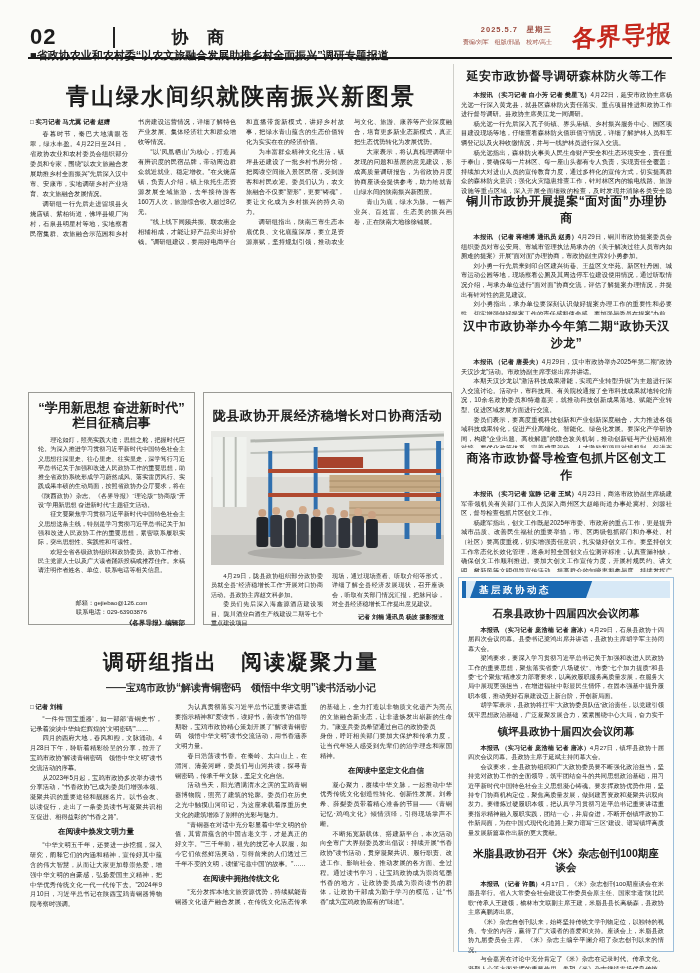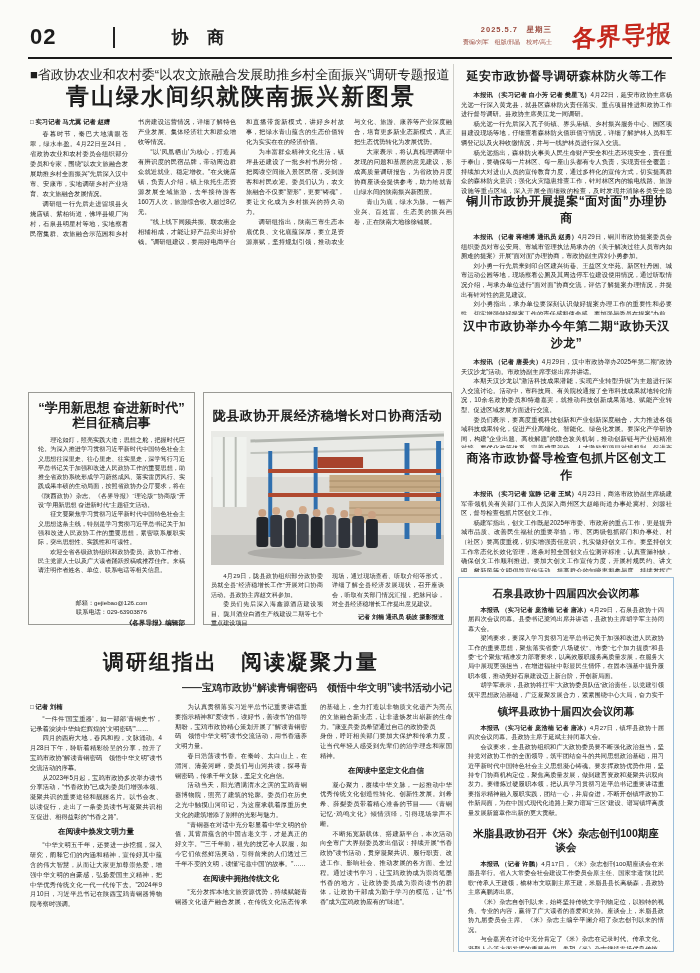--- a/index.html
+++ b/index.html
@@ -16,21 +16,21 @@
   .hdr-right{position:absolute;right:28px;top:20px;display:flex;align-items:center;gap:20px;}
   .meta{text-align:right;color:#9a4a3e;}
   .meta .date{font-size:7.5px;font-weight:bold;letter-spacing:1px;}
   .meta .credits{font-size:6px;margin-top:3px;}
   .masthead{font-size:24px;font-weight:bold;color:#c4281d;font-family:"DejaVu Serif",serif;
             transform:rotate(-3deg) skewX(-6deg);letter-spacing:1px;}
   .hrule{position:absolute;left:28px;right:28px;top:57px;height:1.5px;background:#1a1a1a;}
   .vrule{position:absolute;left:453px;top:64px;height:888px;width:1px;background:#cfcfca;}
 
   
-  .kicker{position:absolute;left:30px;top:66px;width:424px;font-size:13px;font-weight:normal;}
+  .kicker{position:absolute;left:30px;top:48px;width:424px;font-size:11px;font-weight:bold;}
   .lead-head{position:absolute;left:30px;top:81px;width:422px;text-align:center;
              font-size:23px;font-weight:bold;letter-spacing:2px;}
   .lead-body{position:absolute;left:30px;top:117px;width:422px;height:268px;
              column-count:4;column-gap:10px;font-size:6.3px;line-height:10px;
              text-align:justify;overflow:hidden;}
   .byline-p{text-indent:0;font-weight:bold;margin-bottom:2px;}
 
   
   .notice-box{position:absolute;left:28px;top:392px;width:167px;height:233px;
               border:1px solid #9a9a95;box-sizing:border-box;padding:7px 9px;background:#fbfbf8;}
@@ -44,21 +44,21 @@
              border:1px solid #9a9a95;box-sizing:border-box;padding:12px 7px;background:#fbfbf8;}
   .photo-title{font-size:13px;font-weight:bold;text-align:center;margin:2px 0 6px;letter-spacing:0.5px;}
   .photo{display:block;width:100%;height:134px;background:#dddddad;}
   .photo-caption{display:flex;gap:9px;margin-top:6px;font-size:6.1px;line-height:9.4px;text-align:justify;}
   .cap-col{flex:1;min-width:0;}
   .credit{font-weight:bold;text-align:right;text-indent:0;margin-top:3px;}
 
   
   .reading-head{position:absolute;left:30px;top:648px;width:422px;text-align:center;
                 font-size:21px;font-weight:bold;letter-spacing:2px;}
-  .reading-sub{position:absolute;left:30px;top:681px;width:422px;text-align:right;
+  .reading-sub{position:absolute;left:30px;top:681px;width:422px;text-align:center;
                font-size:10px;font-weight:bold;color:#333;}
   .reading-body{position:absolute;left:30px;top:702px;width:422px;height:260px;
                 column-count:3;column-gap:13px;font-size:6.3px;line-height:9.8px;
                 text-align:justify;overflow:hidden;}
   .subhead{font-weight:bold;text-align:center;text-indent:0;font-size:7.6px;margin:5px 0 4px;}
 
   
   .ra{position:absolute;left:461px;width:211px;overflow:hidden;}
   .ra h3{margin:0 0 5px;font-size:12px;font-weight:bold;text-align:center;letter-spacing:0.5px;}
   .ra .body{font-size:6.3px;line-height:9.6px;text-align:justify;overflow:hidden;}
@@ -264,20 +264,25 @@
 
   <section class="ra" id="ra4">
     <h3>商洛市政协督导检查包抓片区创文工作</h3>
     <div class="body">
       <p><b>本报讯 （实习记者 寇静 记者 王斌）</b><span>4月23日，商洛市政协副主席杨建军带领机关有关部门工作人员深入商州区大赵峪街道办事处冀村、刘塬社区，督导检查包抓片区创文工作。</span></p>
       <p>杨建军指出，创文工作既是2025年市委、市政府的重点工作，更是提升城市品质、改善民生福祉的重要举措，市、区两级包抓部门和办事处、村（社区）要高度重视，切实增强责任意识，扎实做好创文工作。要坚持创文工作常态化长效化管理，逐条对照全国创文点位测评标准，认真查漏补缺，确保创文工作顺利推进。要加大创文工作宣传力度，开展村规民约、讲文明、树新风等文明倡导宣传活动，提高群众的知晓率和参与度，持续发挥广大党员干部示范带动作用，形成全民参与、共创文明的良好氛围。要充分发挥市区联动引领统筹、协调作用和包抓部门的行业优势，坚持问题导向，做到分类施策、标本兼治，聚合力解决创建工作中的难点痛点问题。</p>
     </div>
   </section>
 
   <div class="gbox">
+    <div class="gbanner">
+      <span class="edge"></span>
+      <span class="tag"></span>
+      <span class="tag-label">基层政协动态</span>
+    </div>
     <div class="garticles">
 
       <div class="gart">
         <div class="g-title">石泉县政协十四届四次会议闭幕</div>
         <div class="g-body a">
           <p><b>本报讯 （实习记者 庞浩楠 记者 唐冰）</b><span>4月29日，石泉县政协十四届四次会议闭幕。县委书记梁鸿出席并讲话，县政协主席胡学军主持闭幕大会。</span></p>
           <p>梁鸿要求，要深入学习贯彻习近平总书记关于加强和改进人民政协工作的重要思想，聚焦落实省委“八场硬仗”、市委“七个加力提质”和县委“七个聚焦”精准发力部署要求，以高效履职服务高质量发展，在服务大局中展现更强担当，在增进福祉中彰显民生情怀，在固本强基中提升履职本领，推动美好石泉建设迈上新台阶，开创新局面。</p>
           <p>胡学军表示，县政协将扛牢“大政协委员队伍”政治责任，以党建引领筑牢思想政治基础，广泛凝聚发展合力，紧紧围绕中心大局，奋力实干高质量履职，聚焦石泉发展凝聚智慧力量。</p>
         </div>
       </div>

